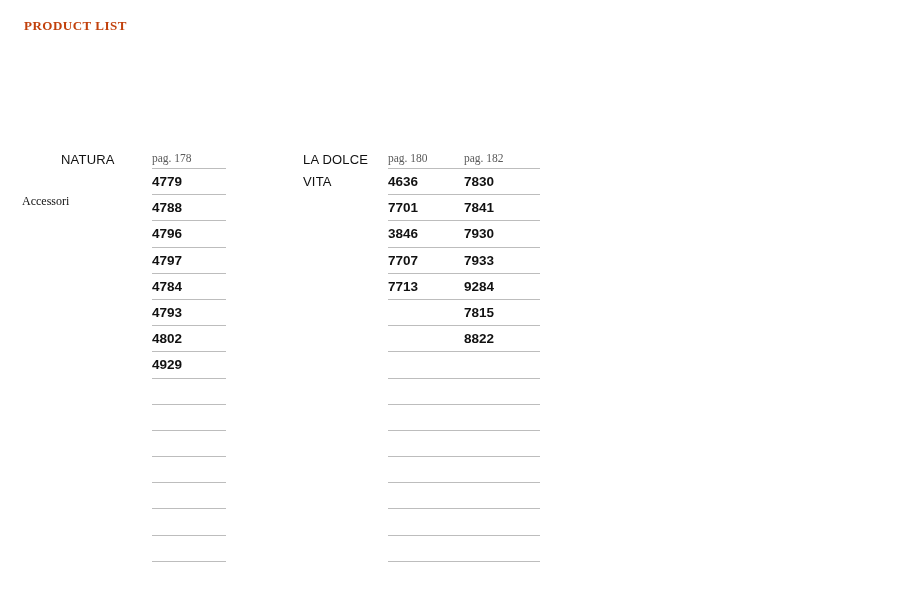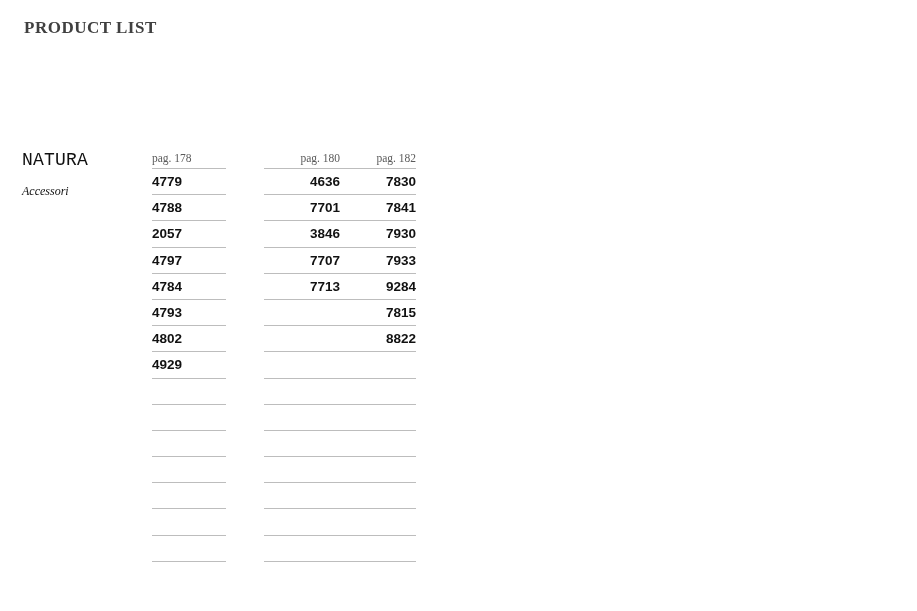--- a/index.html
+++ b/index.html
@@ -15,23 +15,23 @@
     color: #1a1a1a;
     overflow: hidden;
   }
 
   .page-title {
     position: absolute;
     left: 24px;
     top: 18px;
     font-family: "Liberation Serif", serif;
     font-weight: bold;
-    font-size: 17px;
+    font-size: 13px;
     letter-spacing: 0.5px;
-    color: #404040;
+    color: #c2410c;
   }
 
   .columns {
     position: absolute;
     left: 0;
     top: 148px;
     width: 917px;
     display: flex;
   }
 
@@ -40,50 +40,50 @@
     align-items: flex-start;
   }
   .block-natura { margin-left: 22px; }
   .block-dolce { margin-left: 38px; }
 
   .block-head {
     flex: 0 0 auto;
     padding-top: 1px;
   }
   .block-head .cat-title {
-    font-family: Liberation Mono, monospace;
-    font-size: 18px;
+    font-family: Liberation Sans, sans-serif;
+    font-size: 13px;
     line-height: 22px;
     color: #111;
     letter-spacing: 0.2px;
     white-space: pre-line;
+    margin-left: 39px;
   }
   .block-head .cat-sub {
     font-family: "Liberation Serif", serif;
     font-size: 12px;
     line-height: 16px;
     color: #111;
-    margin-top: 12px;
-    font-style: italic;
+    margin-top: 22px;
   }
 
   .head-natura { width: 130px; }
   .head-dolce  { width: 124px; }
 
   .grid {
     flex: 0 0 auto;
     display: flex;
   }
 
   .col {
     display: flex;
     flex-direction: column;
   }
   .col-natura { width: 74px; }
-  .col-dolce  { width: 76px; text-align: right; }
+  .col-dolce  { width: 76px; }
 
   .col-header {
     font-family: "Liberation Serif", serif;
     font-size: 11.5px;
     color: #5a5a5a;
     height: 20px;
     line-height: 20px;
     white-space: nowrap;
   }
 
@@ -109,39 +109,44 @@
   <div class="block block-natura">
     <div class="block-head head-natura">
       <div class="cat-title">NATURA</div>
       <div class="cat-sub">Accessori</div>
     </div>
     <div class="grid">
       <div class="col col-natura">
         <div class="col-header">pag. 178</div>
         <div class="cell">4779</div>
         <div class="cell">4788</div>
-        <div class="cell">2057</div>
+        <div class="cell">4796</div>
         <div class="cell">4797</div>
         <div class="cell">4784</div>
         <div class="cell">4793</div>
         <div class="cell">4802</div>
         <div class="cell">4929</div>
         <div class="cell empty"></div>
         <div class="cell empty"></div>
         <div class="cell empty"></div>
         <div class="cell empty"></div>
         <div class="cell empty"></div>
         <div class="cell empty"></div>
         <div class="cell empty"></div>
         <div class="cell empty"></div>
       </div>
     </div>
   </div>
 
   <div class="block block-dolce">
+    <div class="block-head head-dolce">
+      <div class="cat-title">LA DOLCE
+VITA</div>
+      <div class="cat-sub"></div>
+    </div>
     <div class="grid">
       <div class="col col-dolce">
         <div class="col-header">pag. 180</div>
         <div class="cell">4636</div>
         <div class="cell">7701</div>
         <div class="cell">3846</div>
         <div class="cell">7707</div>
         <div class="cell">7713</div>
         <div class="cell empty"></div>
         <div class="cell empty"></div>

